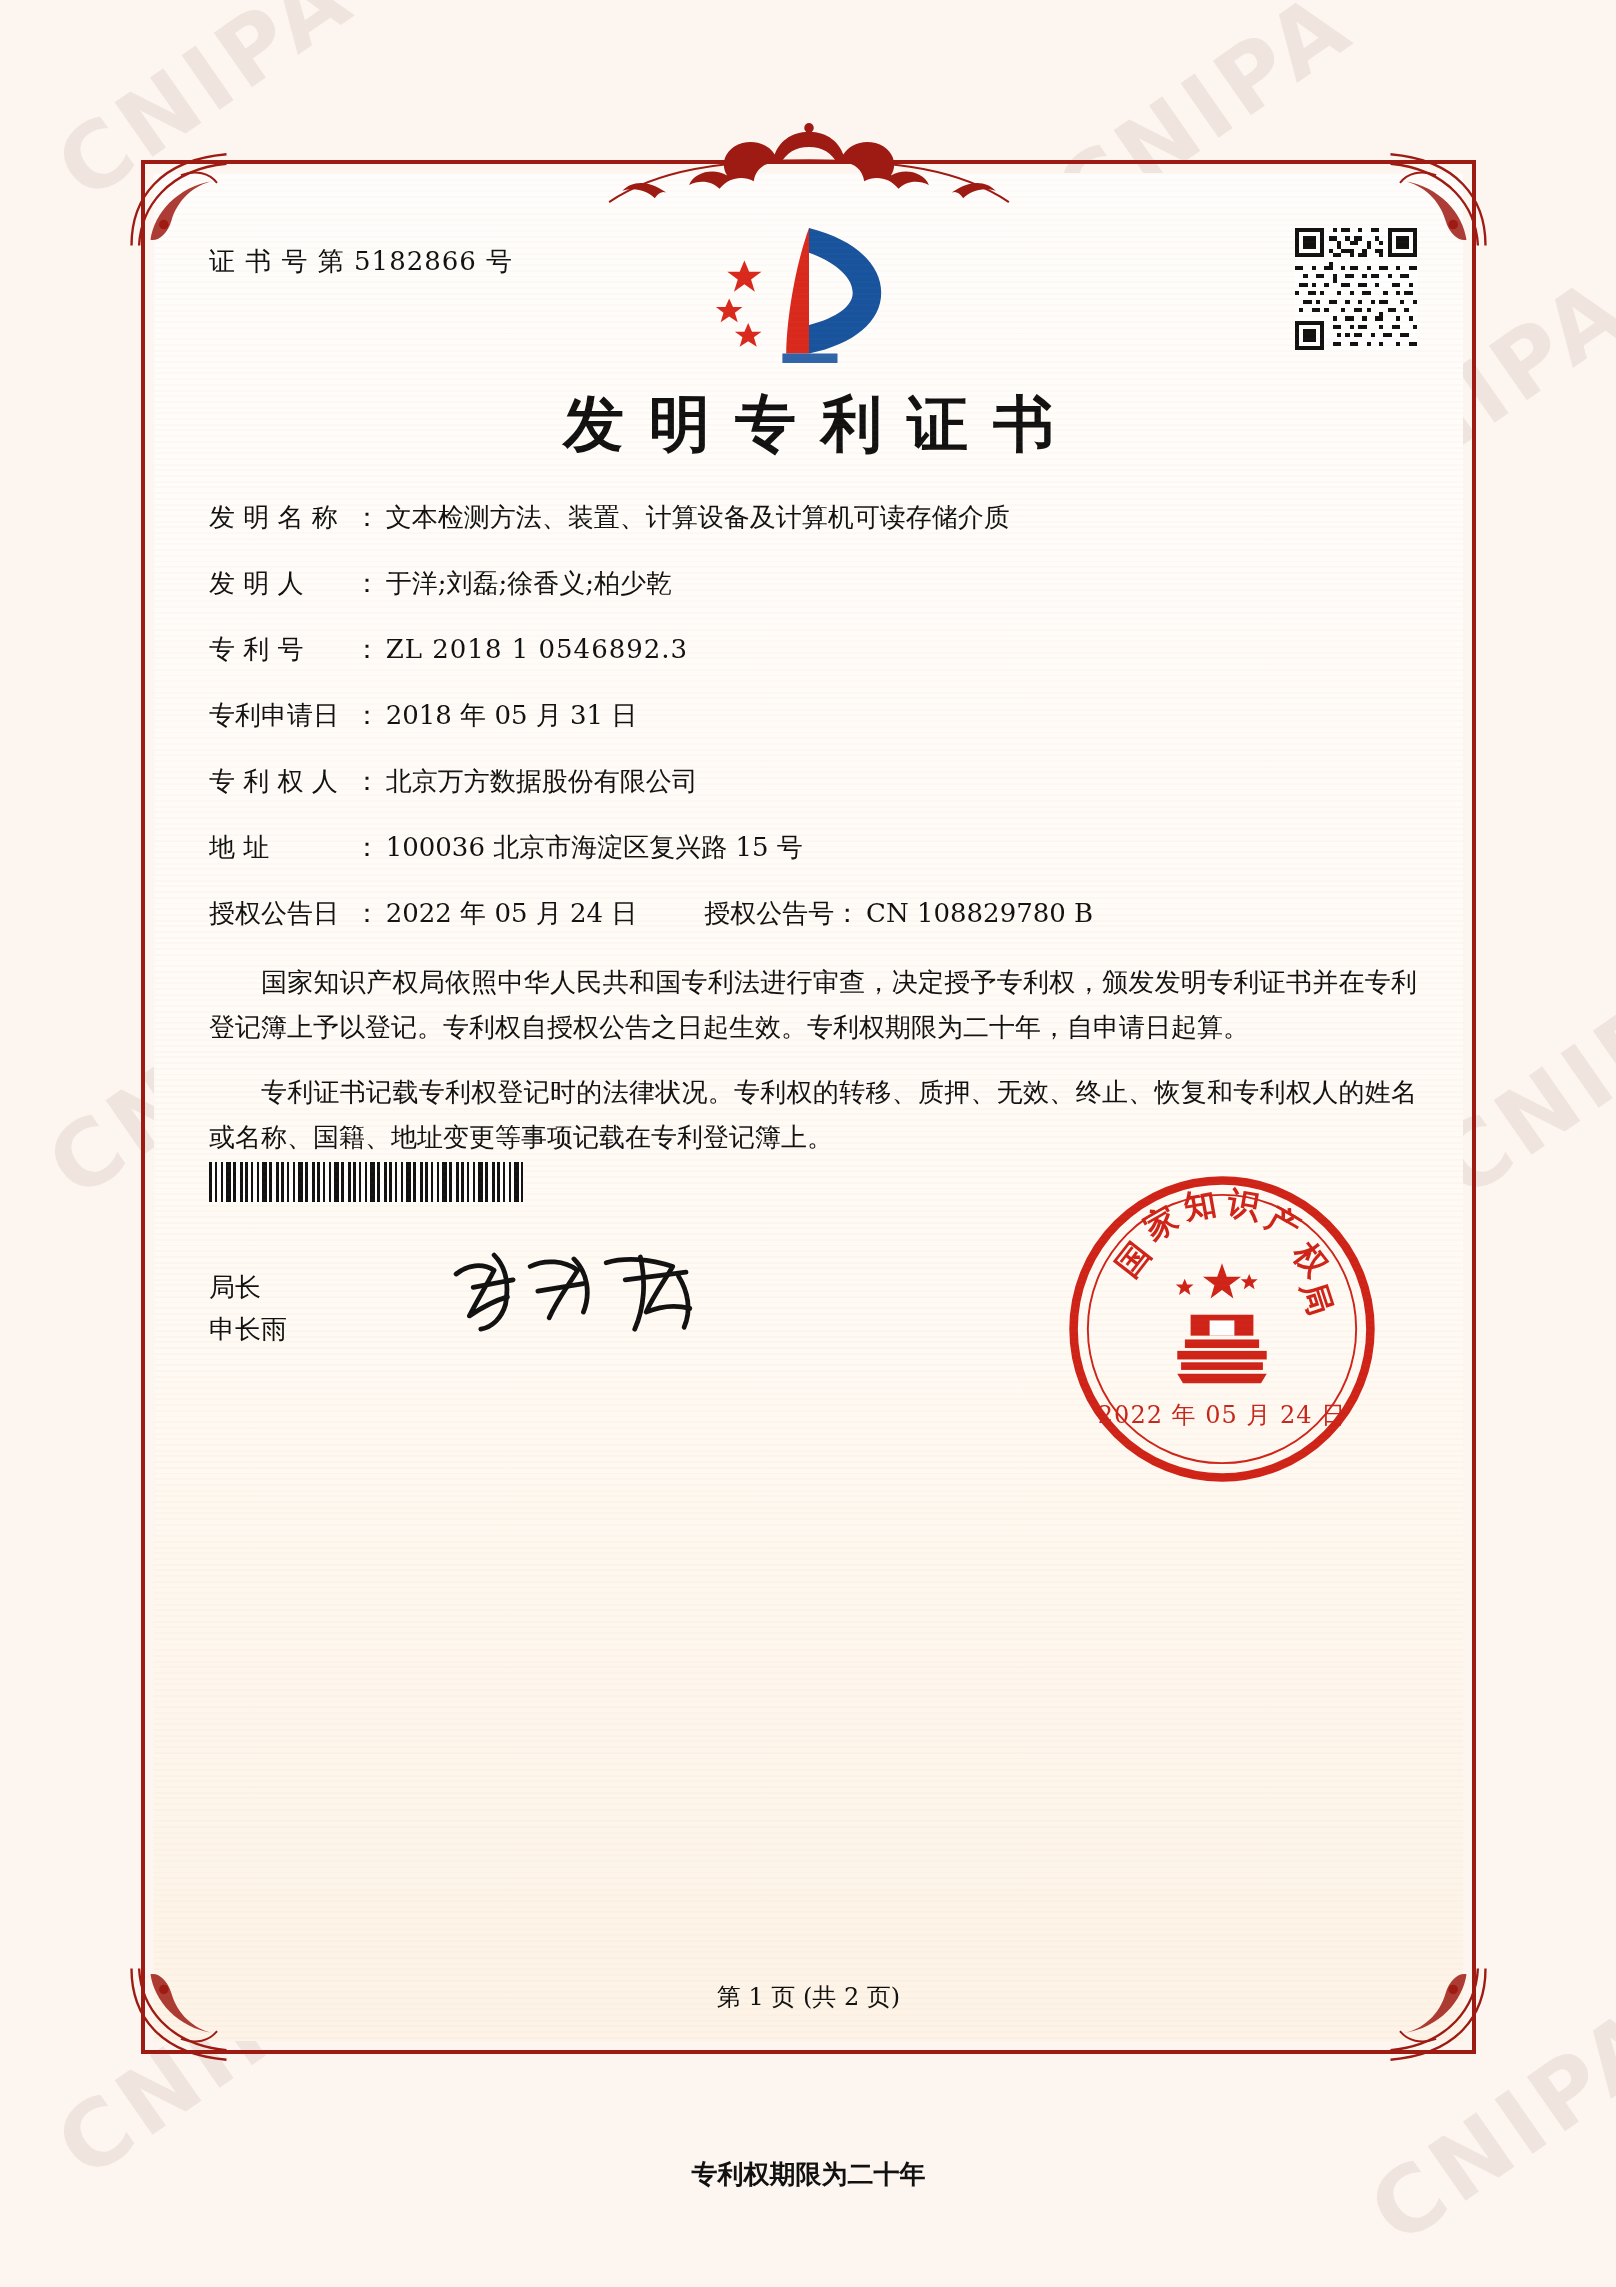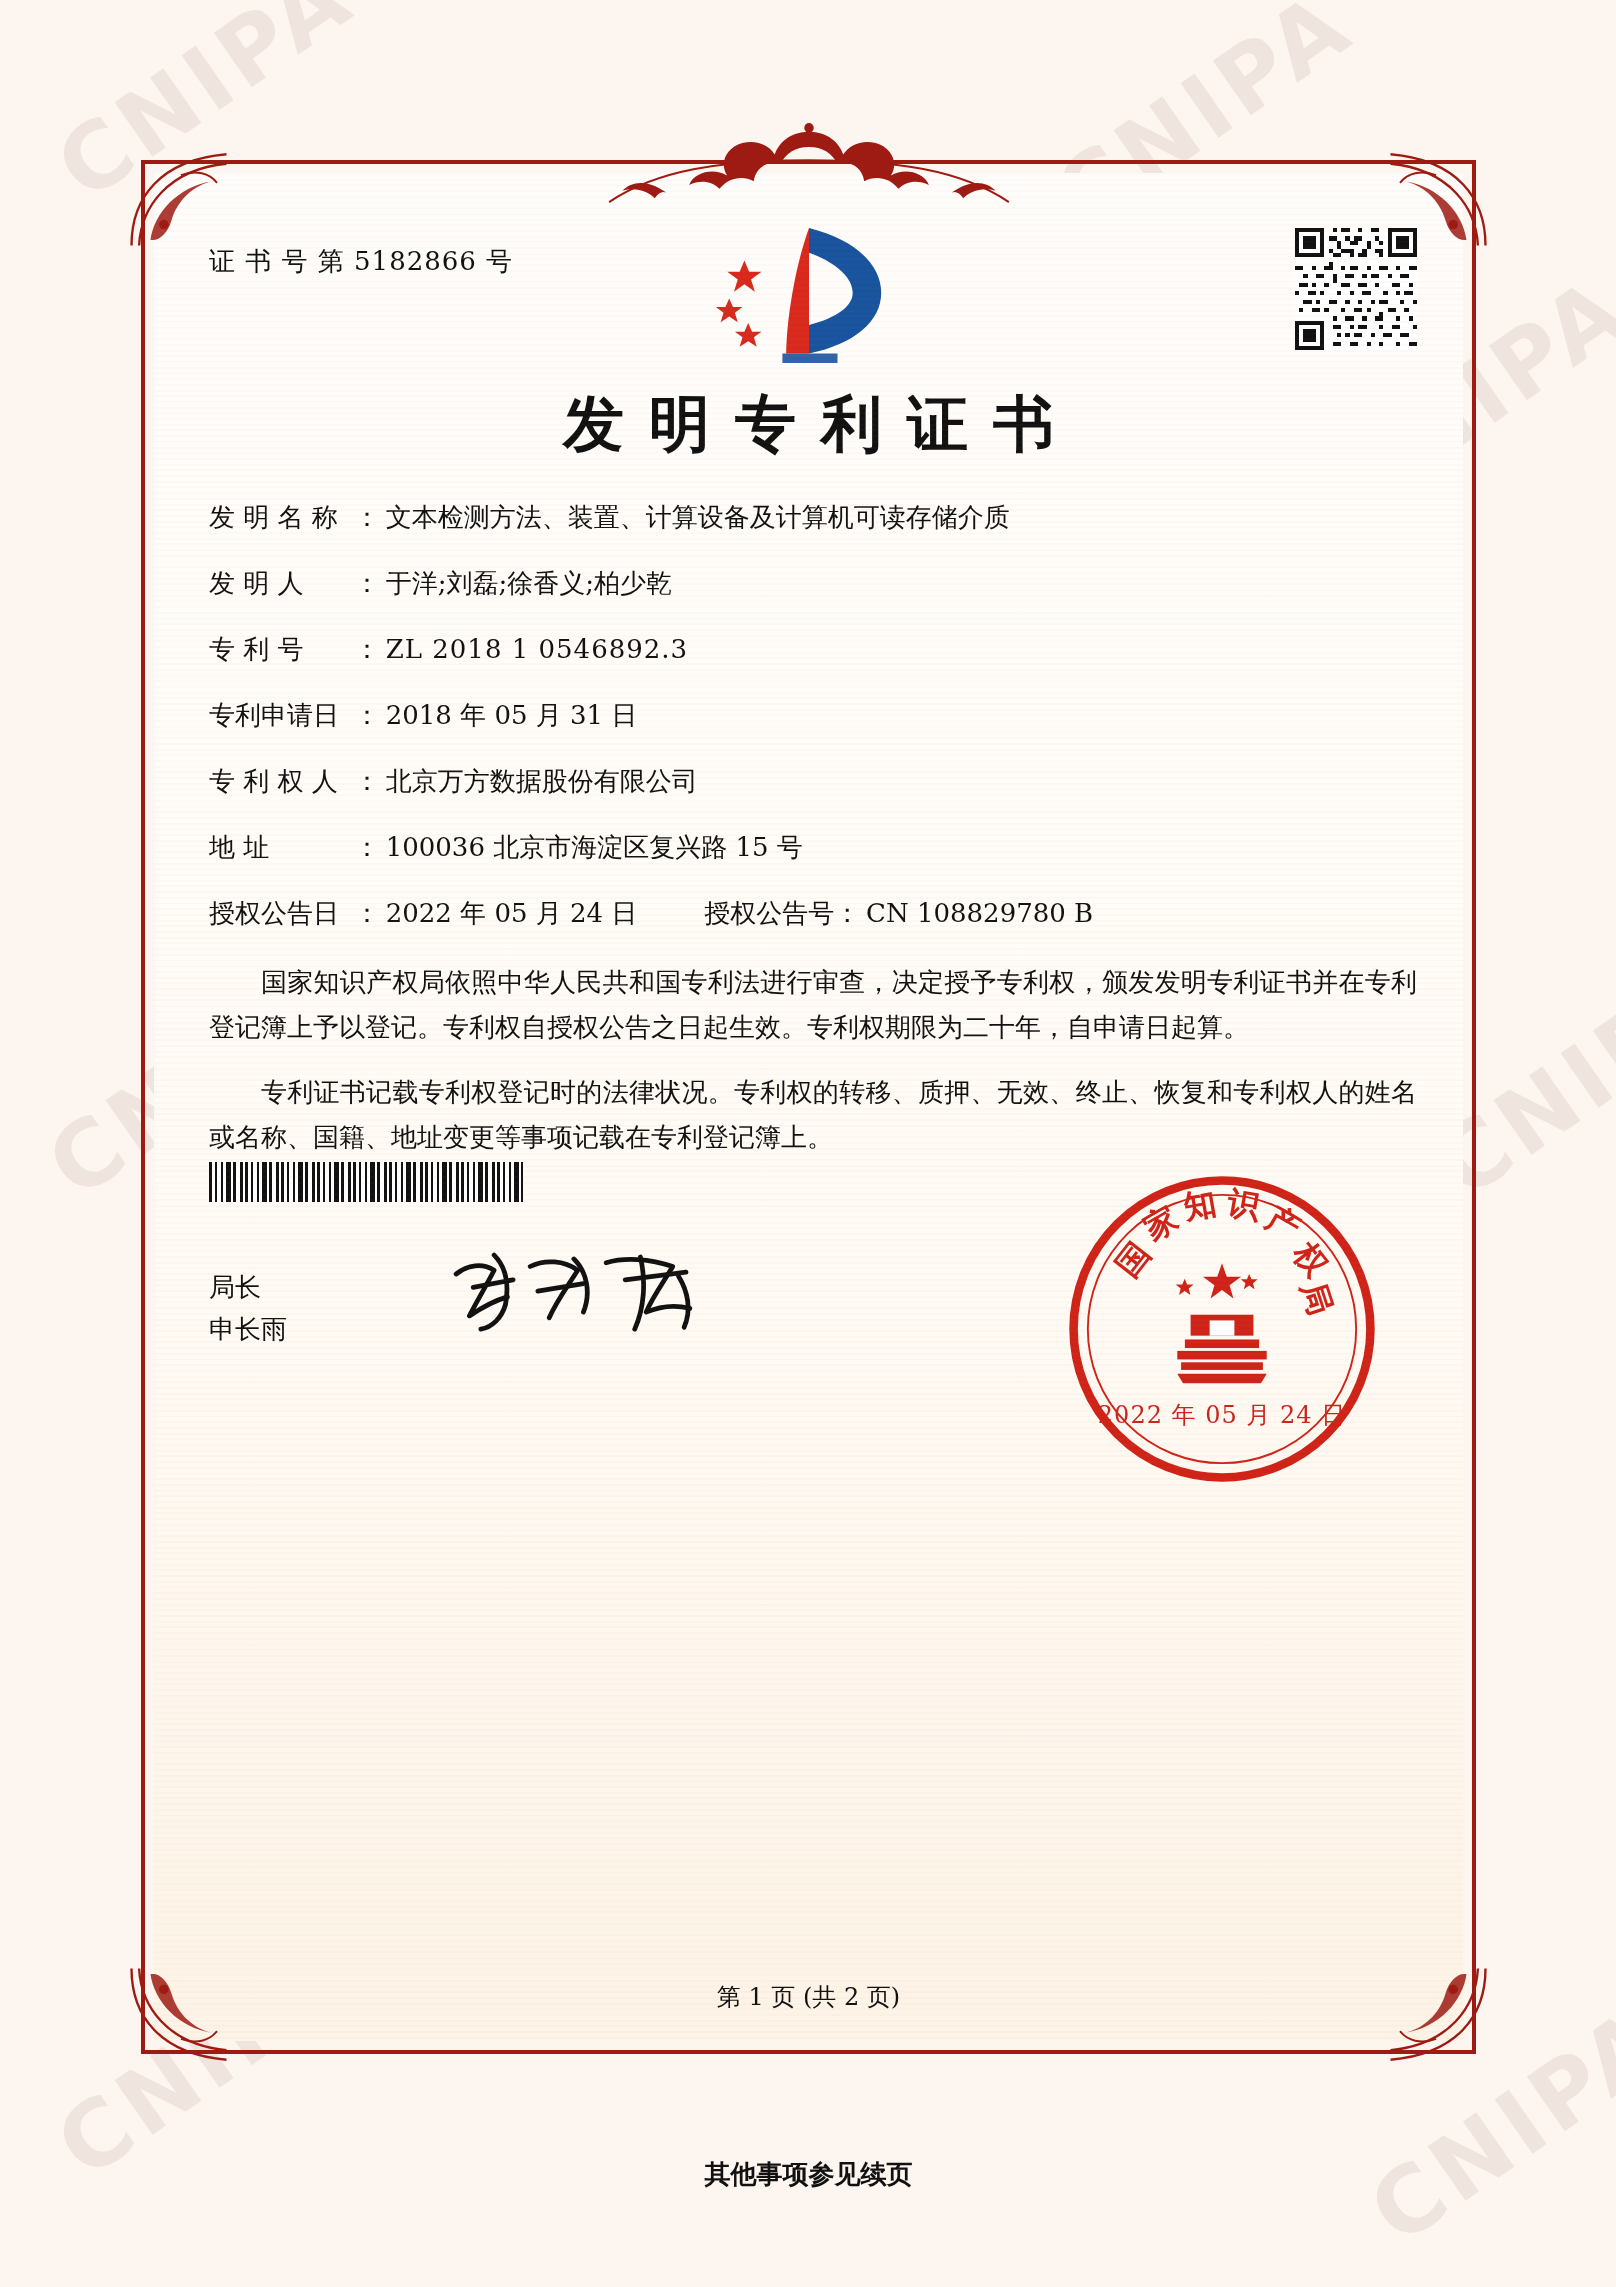--- a/index.html
+++ b/index.html
@@ -495,14 +495,14 @@
         </g>
         <text class="seal-date-svg" x="165" y="268" text-anchor="middle" fill="#cf2318" font-family="DejaVu Serif, serif" font-size="24"></text>
       </svg>
       <div class="seal-date">2022 年 05 月 24 日</div>
     </div>
 
     <div class="page-num">第 1 页 (共 2 页)</div>
   </div>
 </div>
 
-<div class="bottom-note">其他事项参见续页</div>
+<div class="bottom-note">专利权期限为二十年</div>
 
 
 </body></html>

